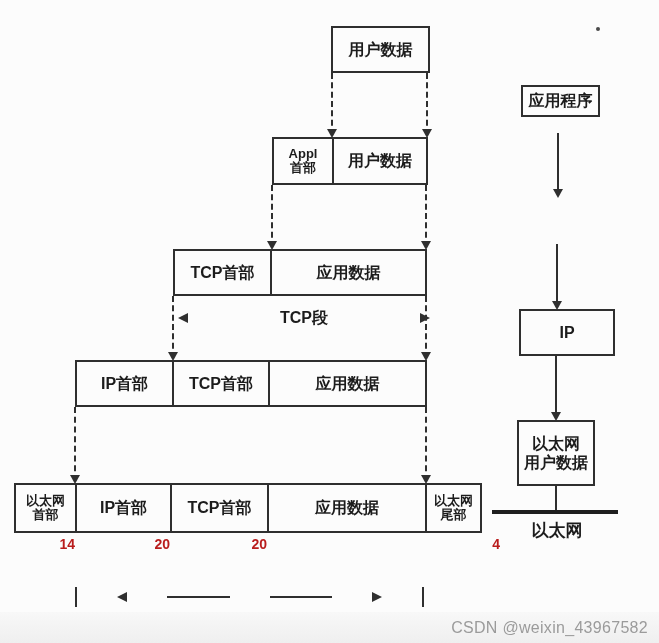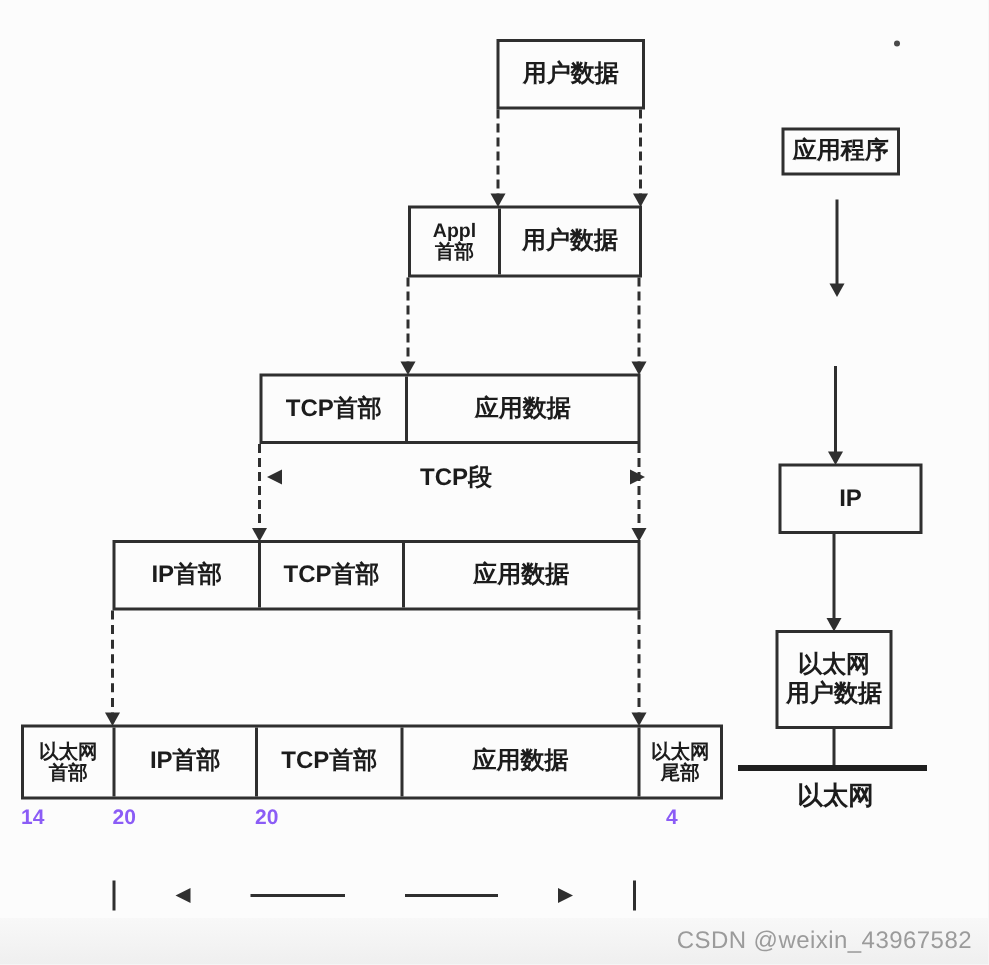--- a/index.html
+++ b/index.html
@@ -56,22 +56,22 @@
   .harrow .ah{width:0;height:0;border:5px solid transparent;}
   .harrow .ah-l{border-right:10px solid #2f2f2f;border-left:none;}
   .harrow .ah-r{border-left:10px solid #2f2f2f;border-right:none;}
   .harrow .tick{width:2px;height:20px;background:#2f2f2f;}
   .harrow .lbl{
     padding:0 12px;font-size:16px;font-weight:600;
     color:#1c1c1c;white-space:nowrap;
   }
   
   .bytenum{
-    position:absolute;text-align:left;
-    font-size:14px;font-weight:600;color:#8b5cf6;
+    position:absolute;text-align:right;
+    font-size:14px;font-weight:600;color:#b91c1c;
   }
   
   .pbox{
     position:absolute;box-sizing:border-box;
     border:2px solid #2f2f2f;
     display:flex;flex-direction:column;
     align-items:center;justify-content:center;
     line-height:1.2;
   }
   .pbox .ln{font-size:16px;font-weight:600;color:#1c1c1c;white-space:nowrap;}

